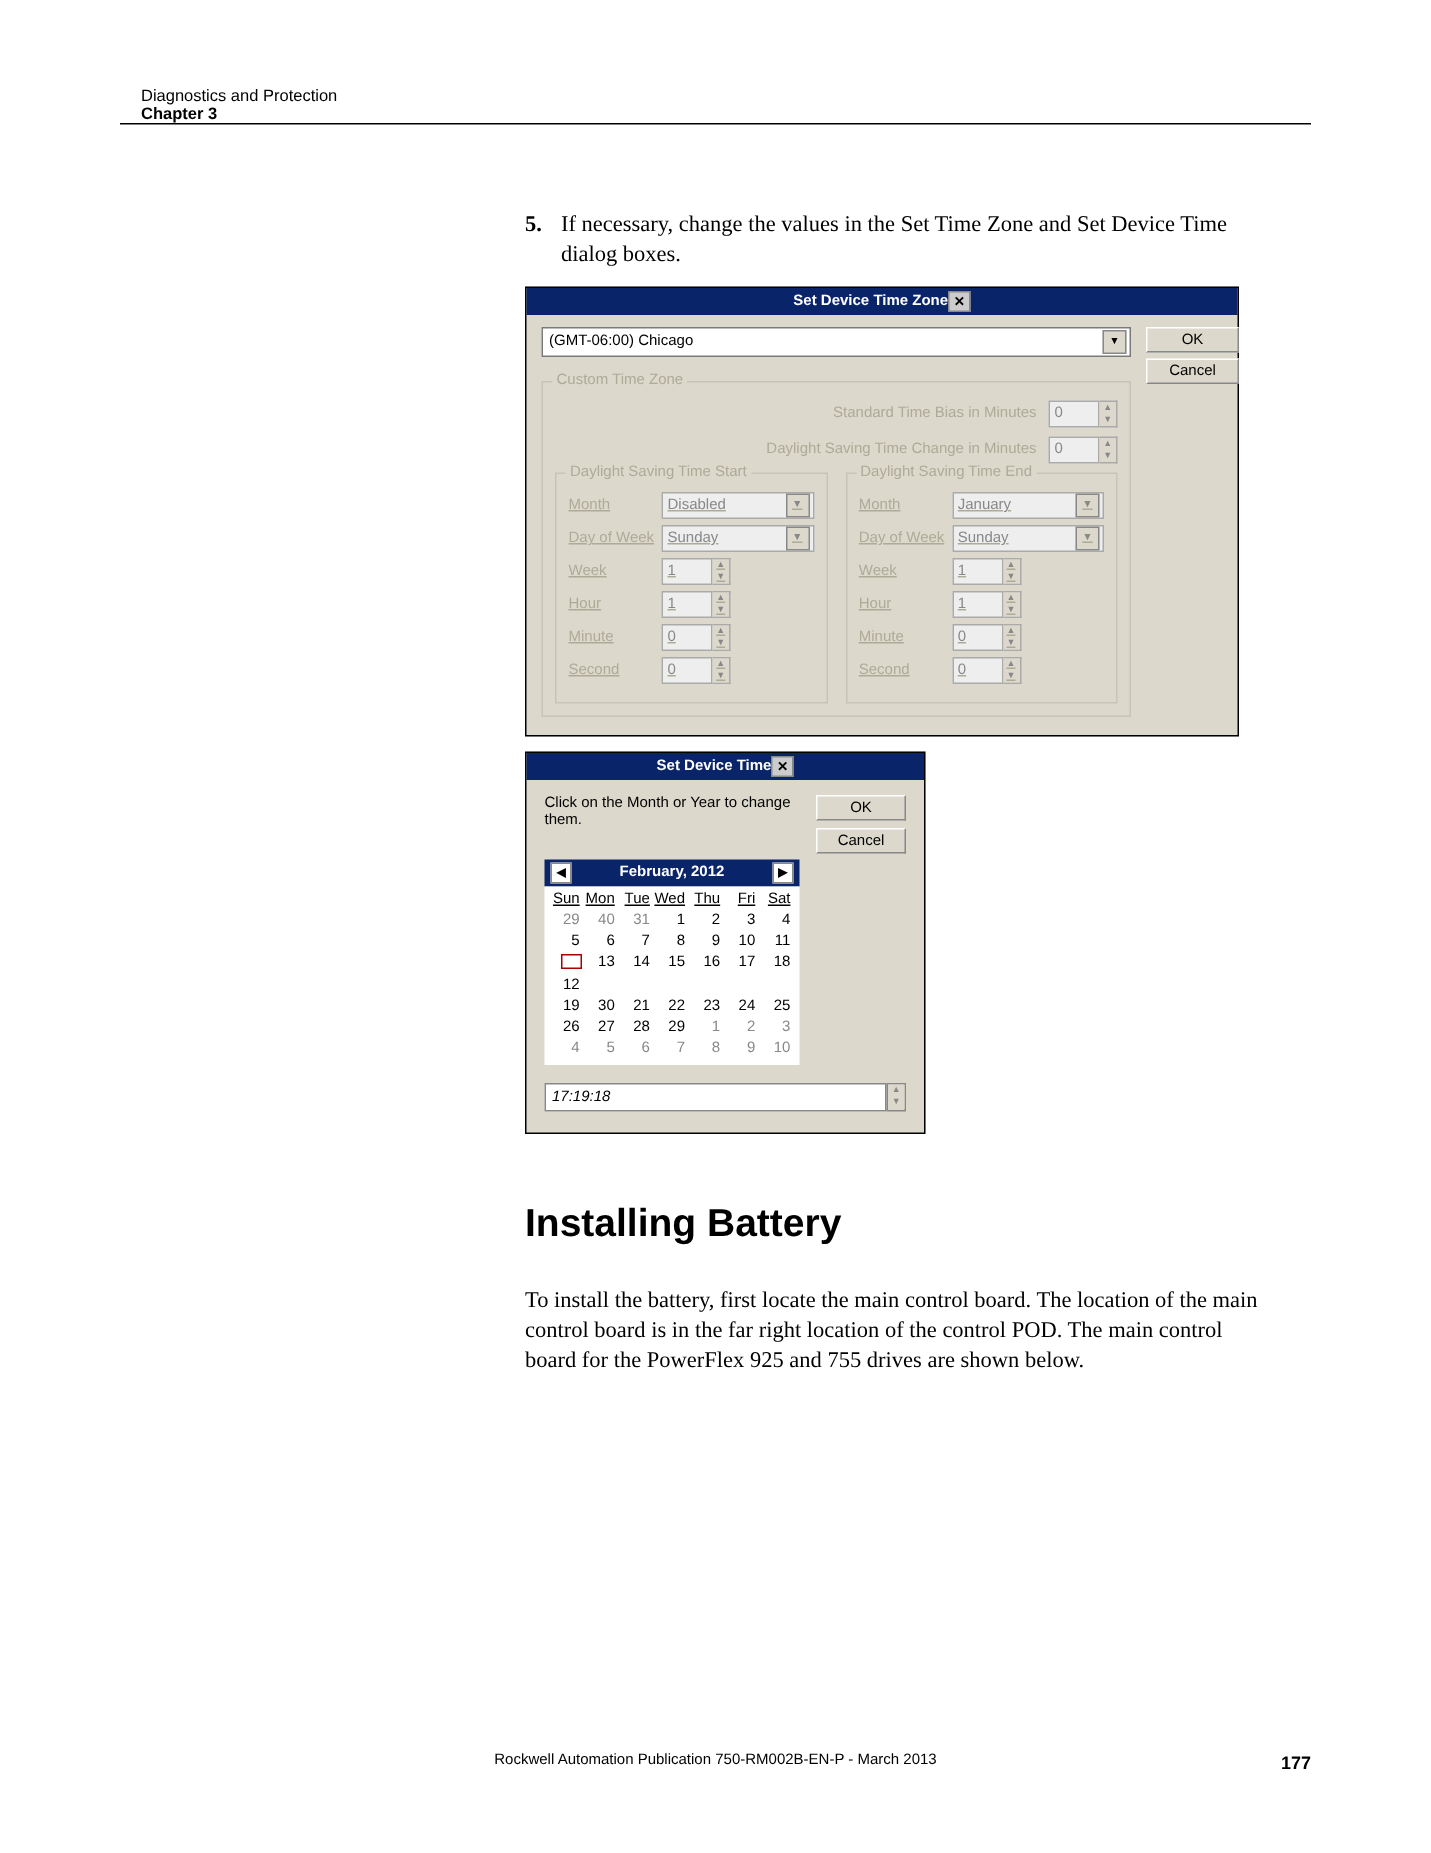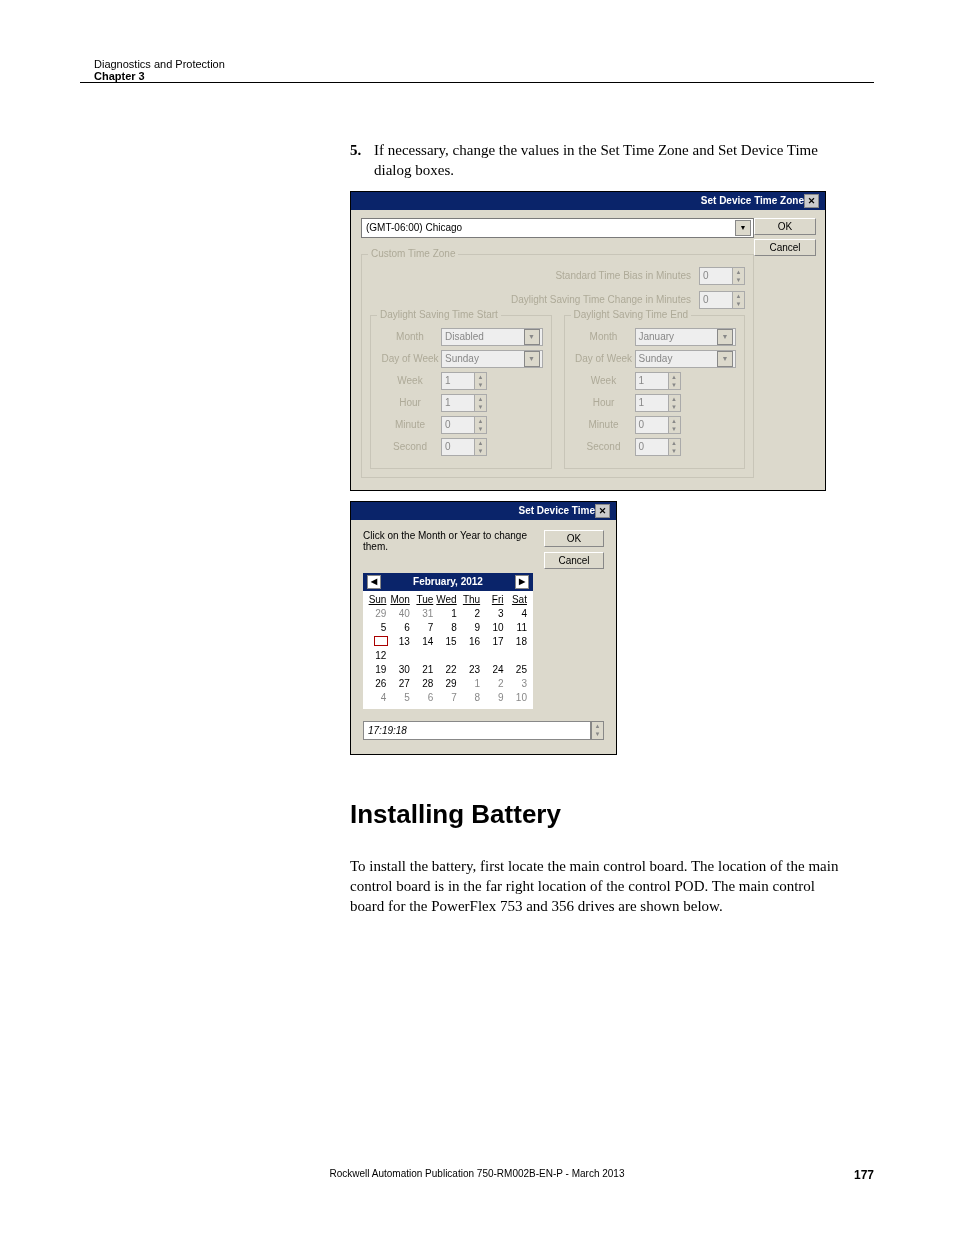--- a/index.html
+++ b/index.html
@@ -63,39 +63,40 @@
     position: relative;
     font-size: 10px;
   }
   .title-bar {
     background: #0a246a;
     color: #fff;
     font-size: 10px;
     font-weight: bold;
     padding: 2px 6px;
     display: flex;
-    justify-content: flex-end;
+    justify-content: center;
     align-items: center;
   }
   .title-x {
     background: #ccc;
     color: #000;
     border: 1px solid #888;
     width: 13px;
     height: 12px;
     display: flex;
     align-items: center;
     justify-content: center;
     font-family: Arial;
     font-size: 9px;
     font-weight: bold;
   }
   .dlg-body {
     padding: 8px 10px 12px 10px;
     display: flex;
+    gap: 10px;
   }
   .dlg-left { flex: 1; }
   .dlg-right { display: flex; flex-direction: column; gap: 4px; }
 
   .win-btn {
     background: #dcd9cc;
     border: 1px solid #888;
     border-top-color: #fff;
     border-left-color: #fff;
     font-size: 10px;
@@ -127,21 +128,20 @@
     font-size: 7px;
   }
 
   
   .group {
     border: 1px solid #c8c5b8;
     padding: 6px 8px 8px 8px;
     margin-top: 16px;
     position: relative;
     color: #aeaa98;
-    text-align: center;
   }
   .group-title {
     position: absolute;
     top: -7px;
     left: 6px;
     background: #dcd9cc;
     padding: 0 3px;
     font-size: 10px;
   }
   .bias-row {
@@ -191,20 +191,21 @@
     border: 1px solid #c8c5b8;
     padding: 8px 8px 8px 8px;
     position: relative;
     flex: 1;
   }
   .sub-group .group-title { top: -7px; }
   .field-row {
     display: flex;
     align-items: center;
     margin: 4px 0;
+    text-decoration: underline;
   }
   .field-label {
     width: 62px;
     font-size: 10px;
   }
   .mini-select {
     flex: 1;
     height: 16px;
     background: #eee;
     border: 1px solid #aaa;
@@ -605,20 +606,20 @@
           <div class="spin-btns" style="border:1px solid #888">
             <div>▲</div>
             <div>▼</div>
           </div>
         </div>
       </div>
     </div>
   </div>
 
   <div class="h2">Installing Battery</div>
-  <div class="para">To install the battery, first locate the main control board. The location of the main control board is in the far right location of the control POD. The main control board for the PowerFlex 753 and 356 drives are shown below.</div>
+  <div class="para">To install the battery, first locate the main control board. The location of the main control board is in the far right location of the control POD. The main control board for the PowerFlex 925 and 755 drives are shown below.</div>
 
 </div>
 
 <div class="footer">
   <span>Rockwell Automation Publication 750-RM002B-EN-P - March 2013</span>
   <span class="page-num">177</span>
 </div>
 
 </body></html>

